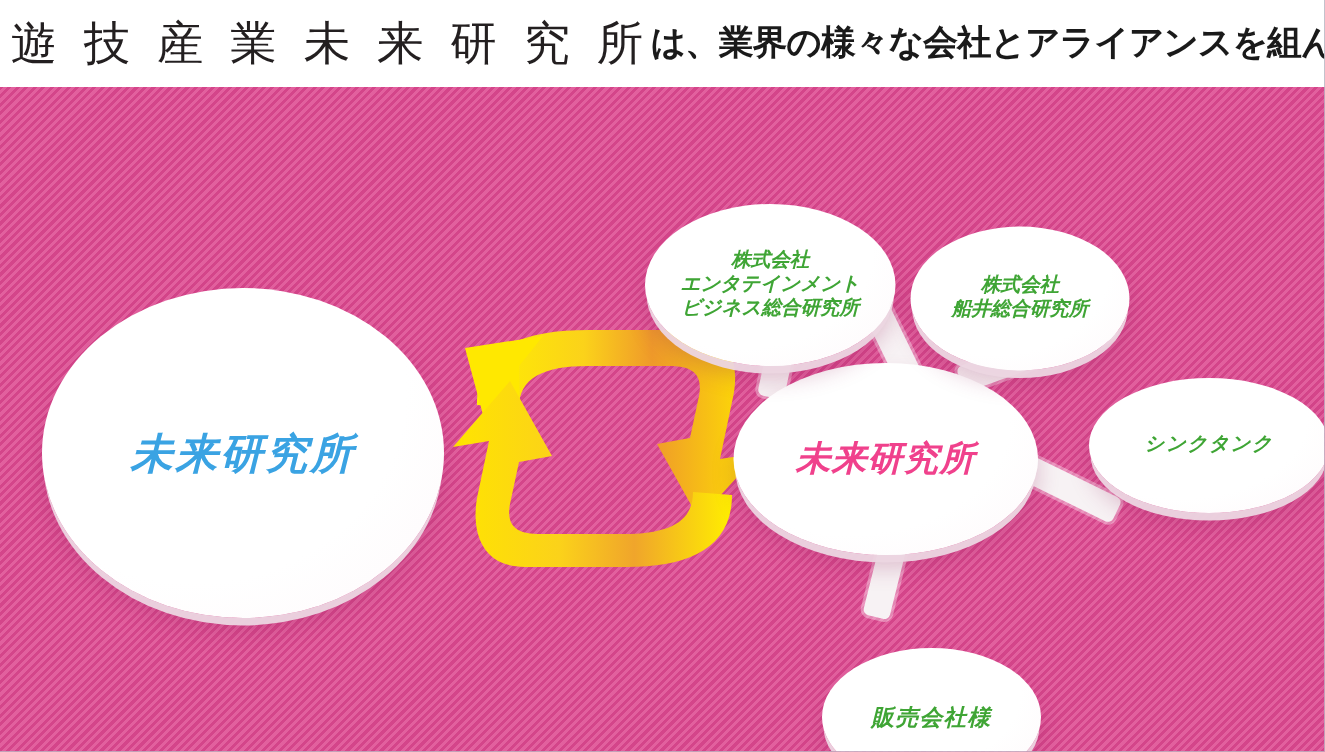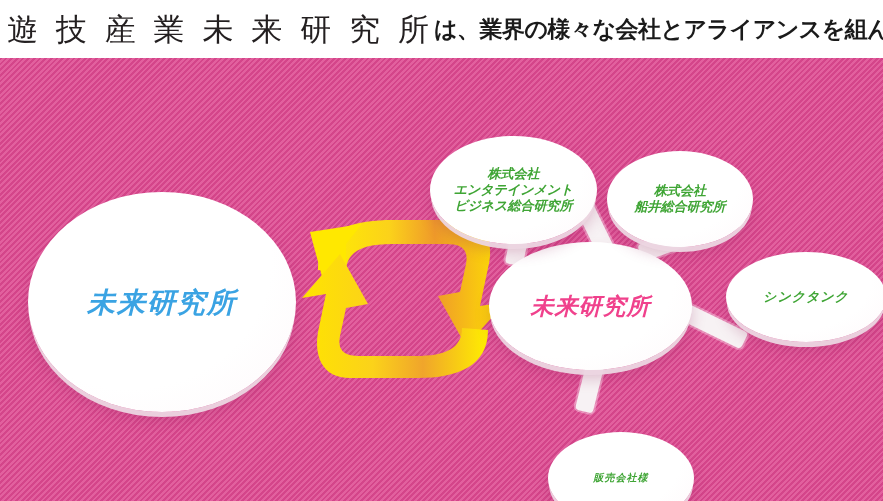--- a/index.html
+++ b/index.html
@@ -131,21 +131,21 @@
   #bubble-think    { left: 726px; top: 194px; width: 160px; height: 90px;  }
   #bubble-maker    { left: 710px; top: 313px; width: 136px; height: 88px;  }
   #bubble-sales    { left: 548px; top: 374px; width: 146px; height: 92px;  }
 
   #bubble-hall .bubble-label   { font-size: 28px; letter-spacing: 2px; }
   #bubble-center .bubble-label { font-size: 23px; letter-spacing: 1px; }
   #bubble-ebiso .bubble-label  { font-size: 13px; letter-spacing: 0px; }
   #bubble-funai .bubble-label  { font-size: 13px; }
   #bubble-think .bubble-label  { font-size: 13px; letter-spacing: 1px; }
   #bubble-maker .bubble-label  { font-size: 13px; letter-spacing: 1px; }
-  #bubble-sales .bubble-label  { font-size: 10px; letter-spacing: 1px; }
+  #bubble-sales .bubble-label  { font-size: 15px; letter-spacing: 1px; }
 
   
   #cycle-arrows {
     position: absolute;
     left: 288px;
     top: 152px;
     width: 230px;
     height: 185px;
     z-index: 2;
   }

